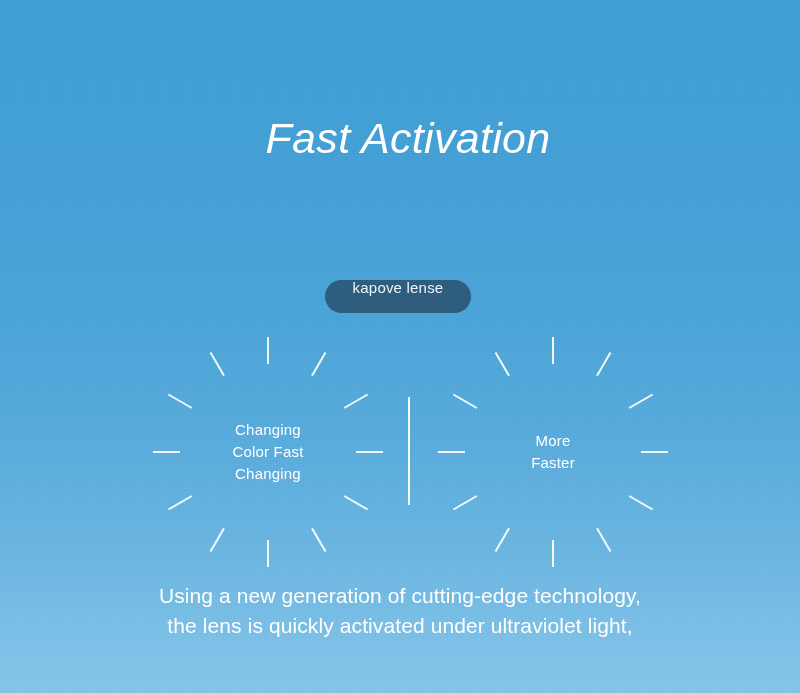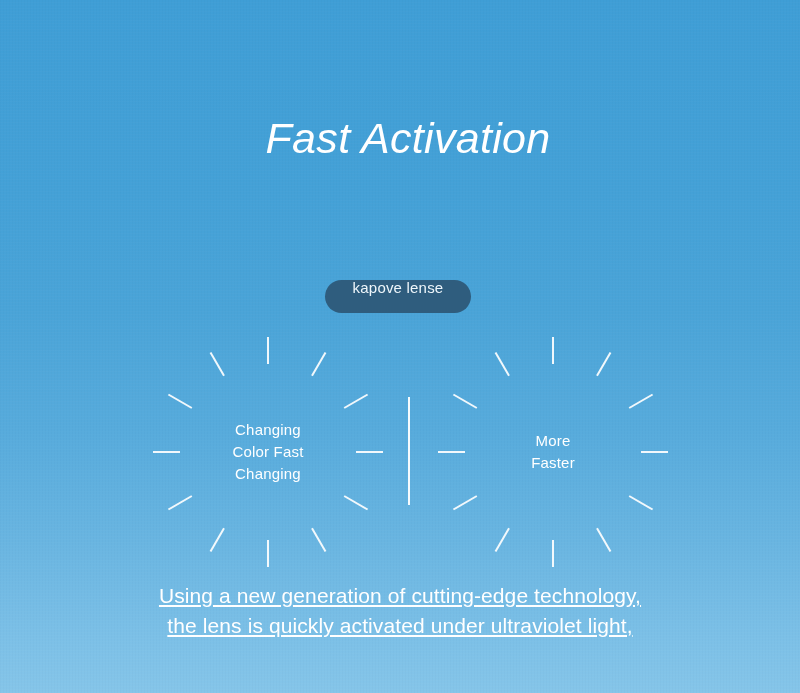--- a/index.html
+++ b/index.html
@@ -141,21 +141,20 @@
     position: absolute;
     left: 0;
     top: 581px;
     width: 800px;
     text-align: center;
     color: #ffffff;
     font-size: 21px;
     font-weight: 300;
     line-height: 30px;
     letter-spacing: .1px;
-    text-decoration: underline;
   }
   #paragraph .p-line {
     display: block;
     white-space: nowrap;
   }
 </style>
 </head>
 <body>
 
 <div id="banner">

